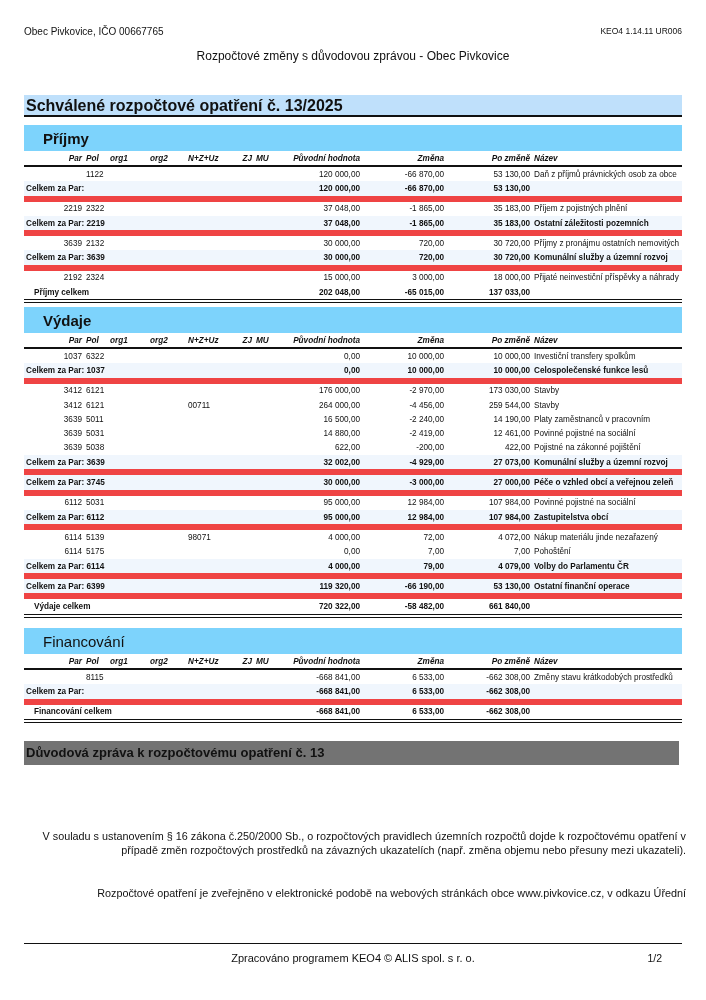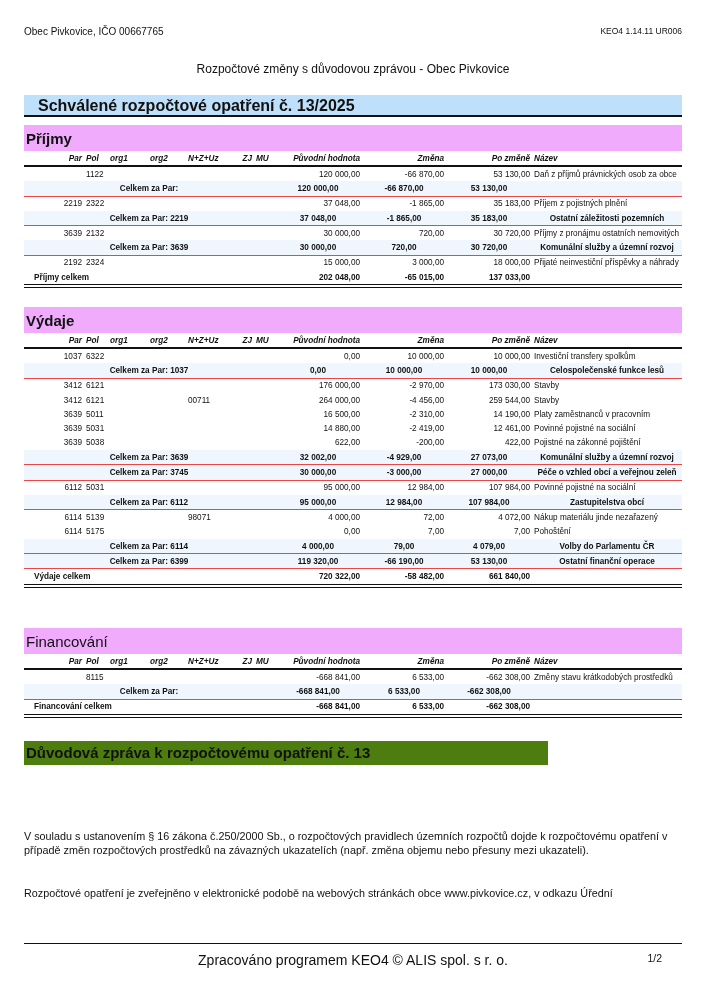--- a/index.html
+++ b/index.html
@@ -1,35 +1,35 @@
 <!DOCTYPE html>
 <html><head>
 <meta charset="utf-8">
 <style>
   html, body { margin:0; padding:0; background:#fff; }
   body { width:706px; height:1000px; position:relative; font-family:"Liberation Sans", sans-serif; color:#111; overflow:hidden; }
   .top-left { position:absolute; left:24px; top:26px; font-size:10px; }
   .top-right { position:absolute; right:24px; top:26px; font-size:8.5px; }
-  .doc-title { position:absolute; left:0; width:706px; top:62px; text-align:center; font-size:12px; }
-  .approved-banner { position:absolute; left:24px; width:658px; top:95px; height:22px; background:#bfe0fb; border-bottom:2px solid #111; font-size:16px; font-weight:bold; line-height:22px; padding-left:14px; box-sizing:border-box; }
+  .doc-title { position:absolute; left:0; width:706px; top:49px; text-align:center; font-size:12px; }
+  .approved-banner { position:absolute; left:24px; width:658px; top:95px; height:22px; background:#bfe0fb; border-bottom:2px solid #111; font-size:16px; font-weight:bold; line-height:22px; padding-left:2px; box-sizing:border-box; }
   .section { position:absolute; left:24px; width:658px; }
-  .sec-head { height:26px; background:#f0abfc; font-size:15px; font-weight:bold; line-height:28px; padding-left:2px; }
+  .sec-head { height:26px; background:#7dd3fc; font-size:15px; font-weight:bold; line-height:28px; padding-left:19px; }
   .sec-head.plain { font-weight:normal; }
   table { border-collapse:collapse; width:658px; table-layout:fixed; font-size:8.2px; }
   th { font-style:italic; font-weight:bold; height:14px; padding:0 2px; white-space:nowrap; border-bottom:2px solid #111;margin-top:28px; }
   td { height:14.3px; padding:0 2px; white-space:nowrap; overflow:hidden; }
   .r { text-align:right; }
   .l { text-align:left; }
-  tr.sub td { background:#f0f6fd; font-weight:bold; border-bottom:1px solid #ef4444;text-align:center; }
+  tr.sub td { background:#f0f6fd; font-weight:bold; border-bottom:6px solid #ef4444; }
   tr.total td { font-weight:bold; border-bottom:4px double #111; }
   .tot-label { padding-left:10px; }
-  .reason-head { position:absolute; left:24px; width:524px; top:741px; height:24px; background:#4d7c0f; font-size:15px; font-weight:bold; line-height:24px; padding-left:2px; box-sizing:border-box; }
-  .para { position:absolute; left:24px; width:662px; font-size:10.8px; line-height:14px; }
+  .reason-head { position:absolute; left:24px; width:655px; top:741px; height:24px; background:#737373; font-size:13px; font-weight:bold; line-height:24px; padding-left:2px; box-sizing:border-box; }
+  .para { position:absolute; left:24px; width:662px; font-size:10.8px; line-height:14px;text-align:right; }
   .footer-line { position:absolute; left:24px; width:658px; top:943px; border-top:1.5px solid #111; }
-  .footer-text { position:absolute; left:0; width:706px; top:952px; text-align:center; font-size:14px; }
+  .footer-text { position:absolute; left:0; width:706px; top:952px; text-align:center; font-size:11px; }
   .page-num { position:absolute; right:44px; top:952px; font-size:10.5px; }
 </style>
 </head>
 <body>
 
 <div class="top-left">Obec Pivkovice, IČO 00667765</div>
 <div class="top-right">KEO4 1.14.11 UR006</div>
 <div class="doc-title">Rozpočtové změny s důvodovou zprávou - Obec Pivkovice</div>
 <div class="approved-banner">Schválené rozpočtové opatření  č. 13/2025</div>
 
@@ -229,21 +229,21 @@
         </tr>
         <tr>
           <td class="r">3639</td>
           <td class="l">5011</td>
           <td class="l"></td>
           <td class="l"></td>
           <td class="l"></td>
           <td class="r"></td>
           <td class="l"></td>
           <td class="r">16 500,00</td>
-          <td class="r">-2 310,00</td>
+          <td class="r">-2 240,00</td>
           <td class="r">14 190,00</td>
           <td class="l">Platy zaměstnanců v pracovním</td>
         </tr>
         <tr>
           <td class="r">3639</td>
           <td class="l">5031</td>
           <td class="l"></td>
           <td class="l"></td>
           <td class="l"></td>
           <td class="r"></td>

